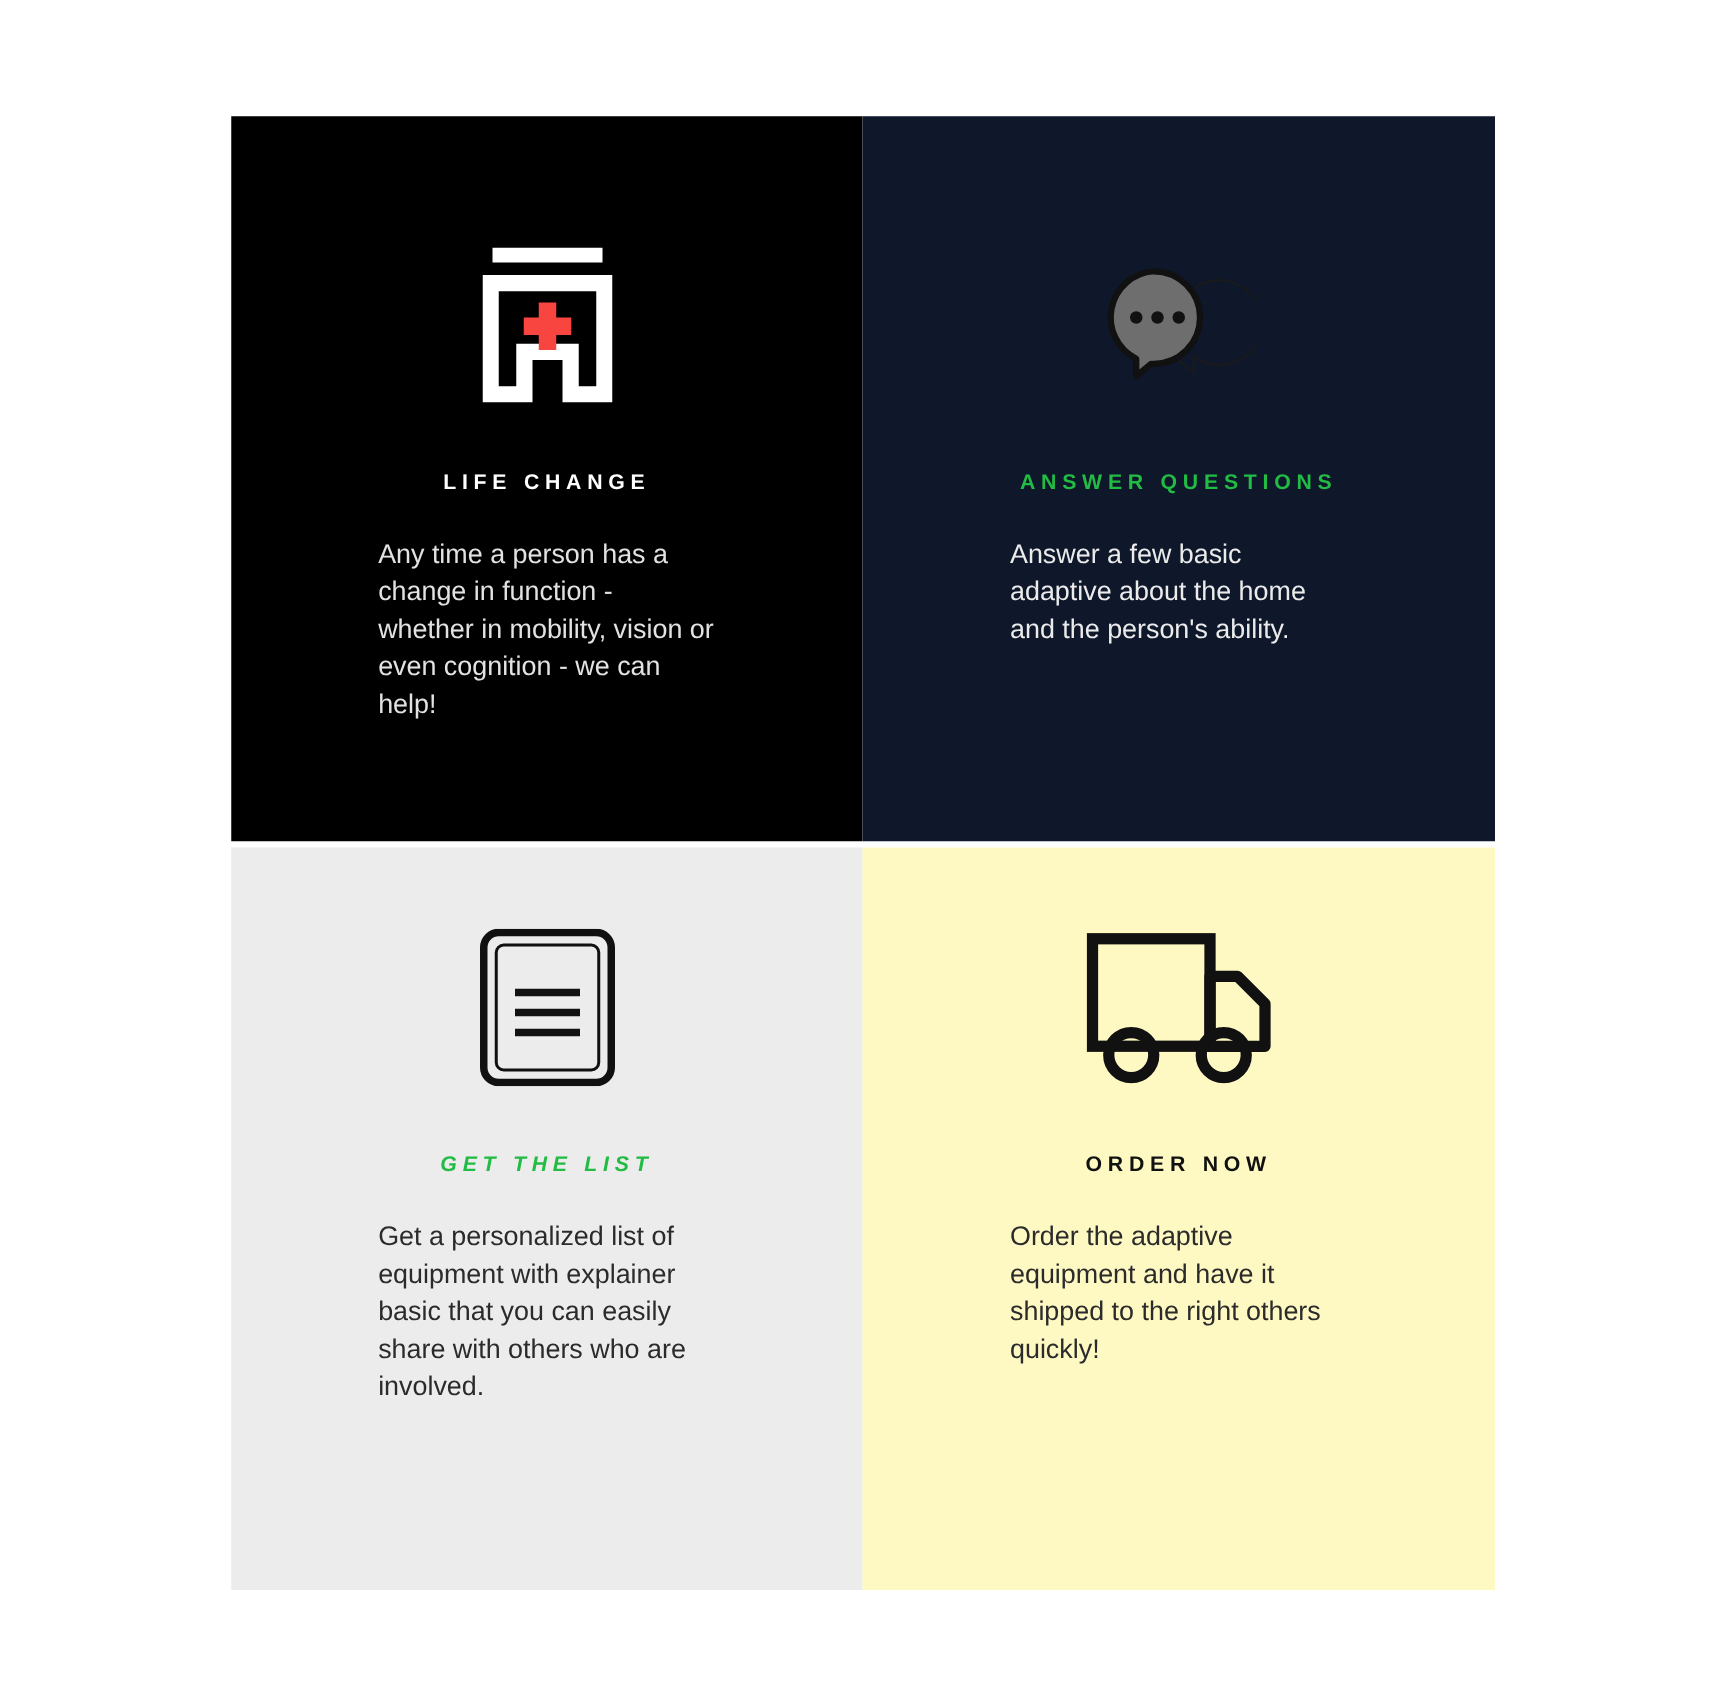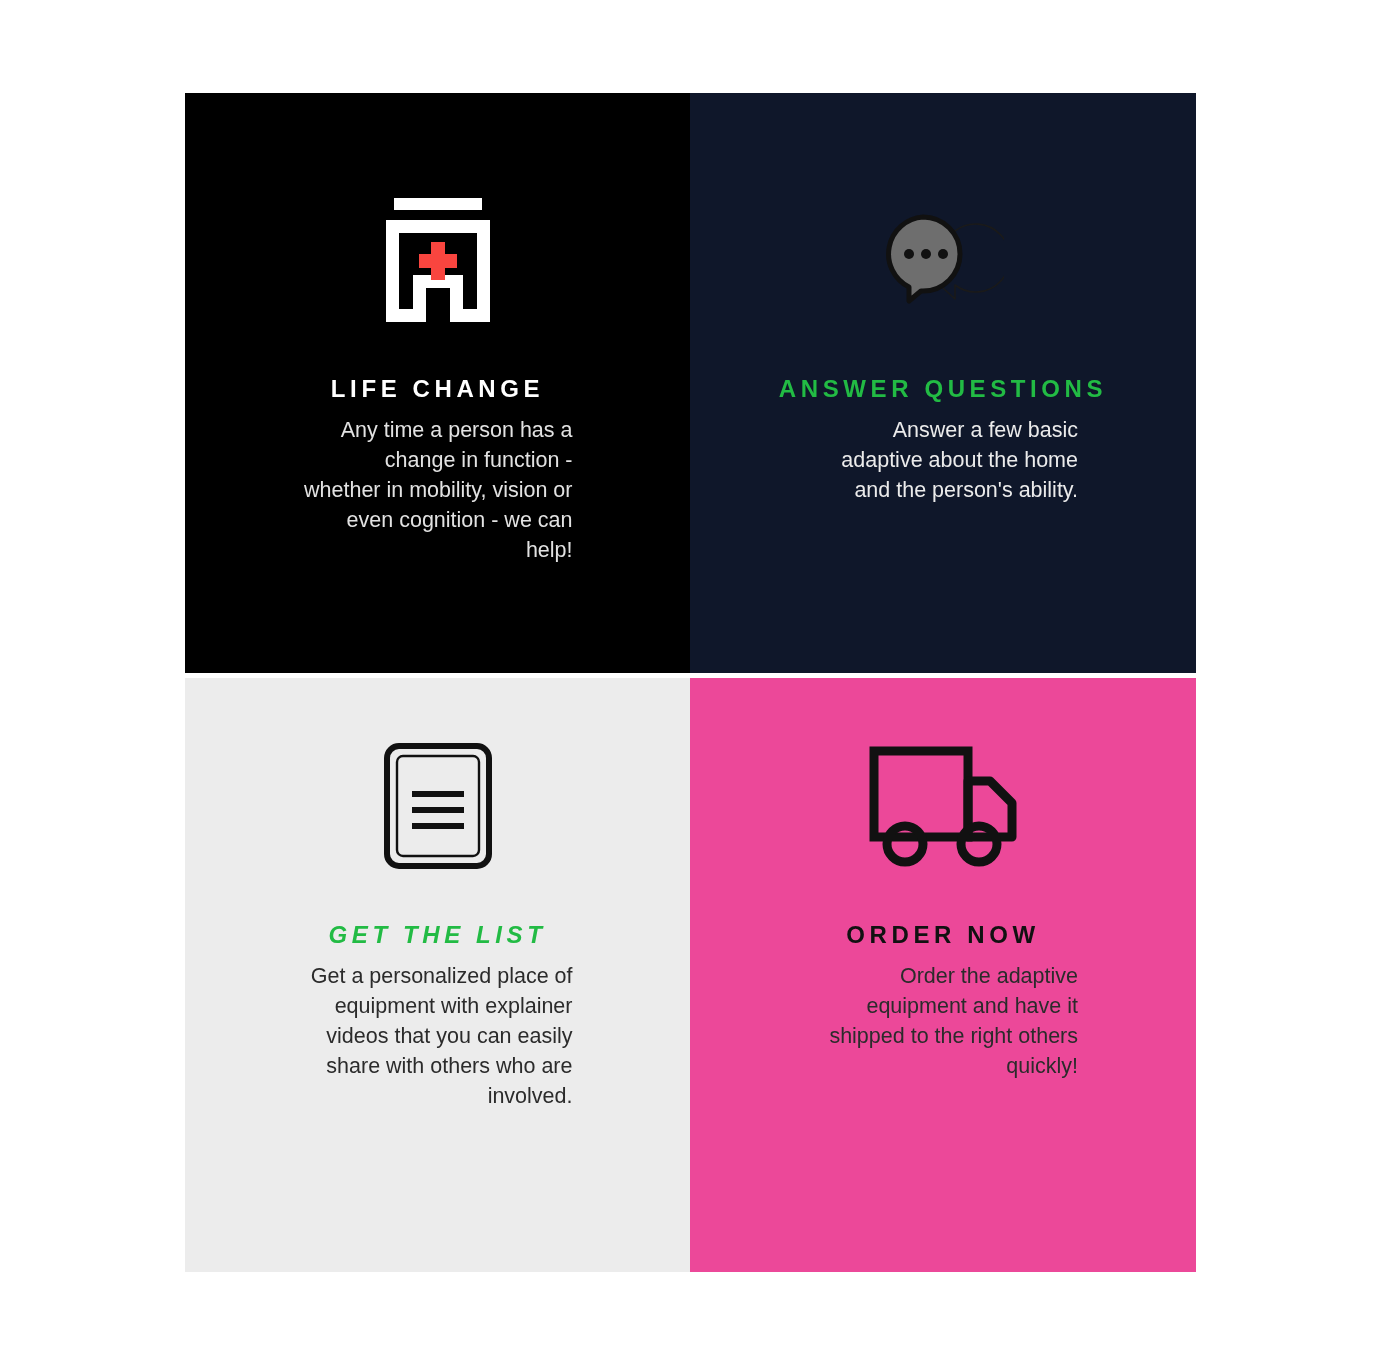--- a/index.html
+++ b/index.html
@@ -29,52 +29,52 @@
     position: relative;
     display: flex;
     flex-direction: column;
     align-items: center;
     overflow: hidden;
   }
 
   .panel-life      { background: #000000; }
   .panel-answer    { background: #0f172a; }
   .panel-list      { background: #ececec; }
-  .panel-order     { background: #ec4899; }
+  .panel-order     { background: #fef9c3; }
 
   .icon-wrap {
     height: 190px;
     display: flex;
     align-items: center;
     justify-content: center;
   }
   .panel-life   .icon-wrap { margin-top: 72px; }
   .panel-answer .icon-wrap { margin-top: 72px; }
   .panel-list   .icon-wrap { margin-top: 33px; }
   .panel-order  .icon-wrap { margin-top: 33px; }
 
   .card-title {
-    font-size: 24px;
+    font-size: 17px;
     font-weight: bold;
     letter-spacing: 4.6px;
     text-transform: uppercase;
     line-height: 1;
     text-align: center;
   }
   .panel-life   .card-title { color: #ffffff; margin-top: 22px; }
   .panel-answer .card-title { color: #22bb44; margin-top: 22px; }
   .panel-list   .card-title { color: #22bb44; margin-top: 22px; font-style: italic; }
   .panel-order  .card-title { color: #111111; margin-top: 22px; }
 
   .card-body {
     font-size: 21.5px;
     line-height: 30px;
-    text-align: right;
+    text-align: left;
     width: 270px;
-    margin-top: 14px;
+    margin-top: 34px;
     font-weight: 400;
   }
   .panel-life   .card-body { color: #e2e2e2; }
   .panel-answer .card-body { color: #ebebeb; }
   .panel-list   .card-body { color: #2b2b2b; }
   .panel-order  .card-body { color: #2b2b2b; }
 
   svg { display: block; }
 </style>
 </head>
@@ -112,21 +112,21 @@
     <div class="icon-wrap">
       <svg width="108" height="126" viewBox="0 0 108 126">
         <rect x="3" y="3" width="102" height="120" rx="12" ry="12" fill="none" stroke="#111111" stroke-width="6"></rect>
         <rect x="13" y="13" width="82" height="100" rx="6" ry="6" fill="none" stroke="#111111" stroke-width="2.4"></rect>
         <rect x="28" y="48" width="52" height="6" fill="#111111"></rect>
         <rect x="28" y="64" width="52" height="6" fill="#111111"></rect>
         <rect x="28" y="80" width="52" height="6" fill="#111111"></rect>
       </svg>
     </div>
     <div class="card-title">GET THE LIST</div>
-    <div class="card-body">Get a personalized place of equipment with explainer videos that you can easily share with others who are involved.</div>
+    <div class="card-body">Get a personalized list of equipment with explainer basic that you can easily share with others who are involved.</div>
   </div>
 
   <div class="panel panel-order">
     <div class="icon-wrap">
       <svg width="148" height="122" viewBox="0 0 148 122">
         <rect x="5" y="6" width="94" height="86" fill="none" stroke="#111111" stroke-width="9"></rect>
         <path d="M99 36 H121 L143 58 V92 H99 Z" fill="none" stroke="#111111" stroke-width="9" stroke-linejoin="round"></path>
         <circle cx="36" cy="99" r="18" fill="none" stroke="#111111" stroke-width="9"></circle>
         <circle cx="110" cy="99" r="18" fill="none" stroke="#111111" stroke-width="9"></circle>
       </svg>

